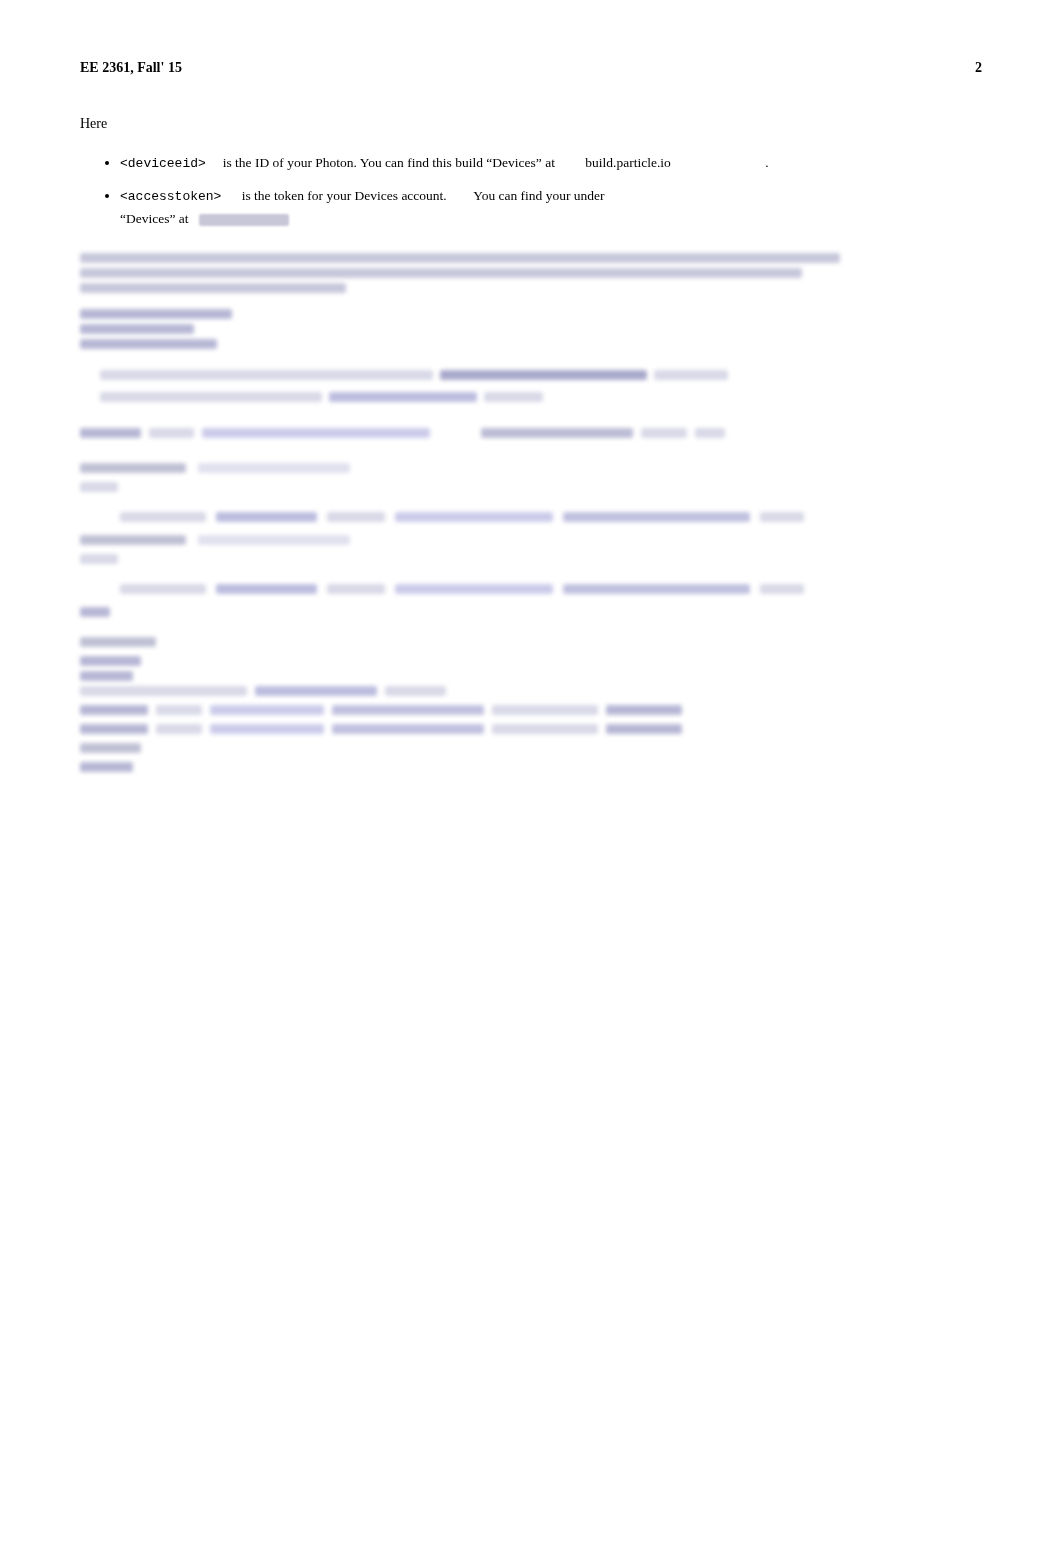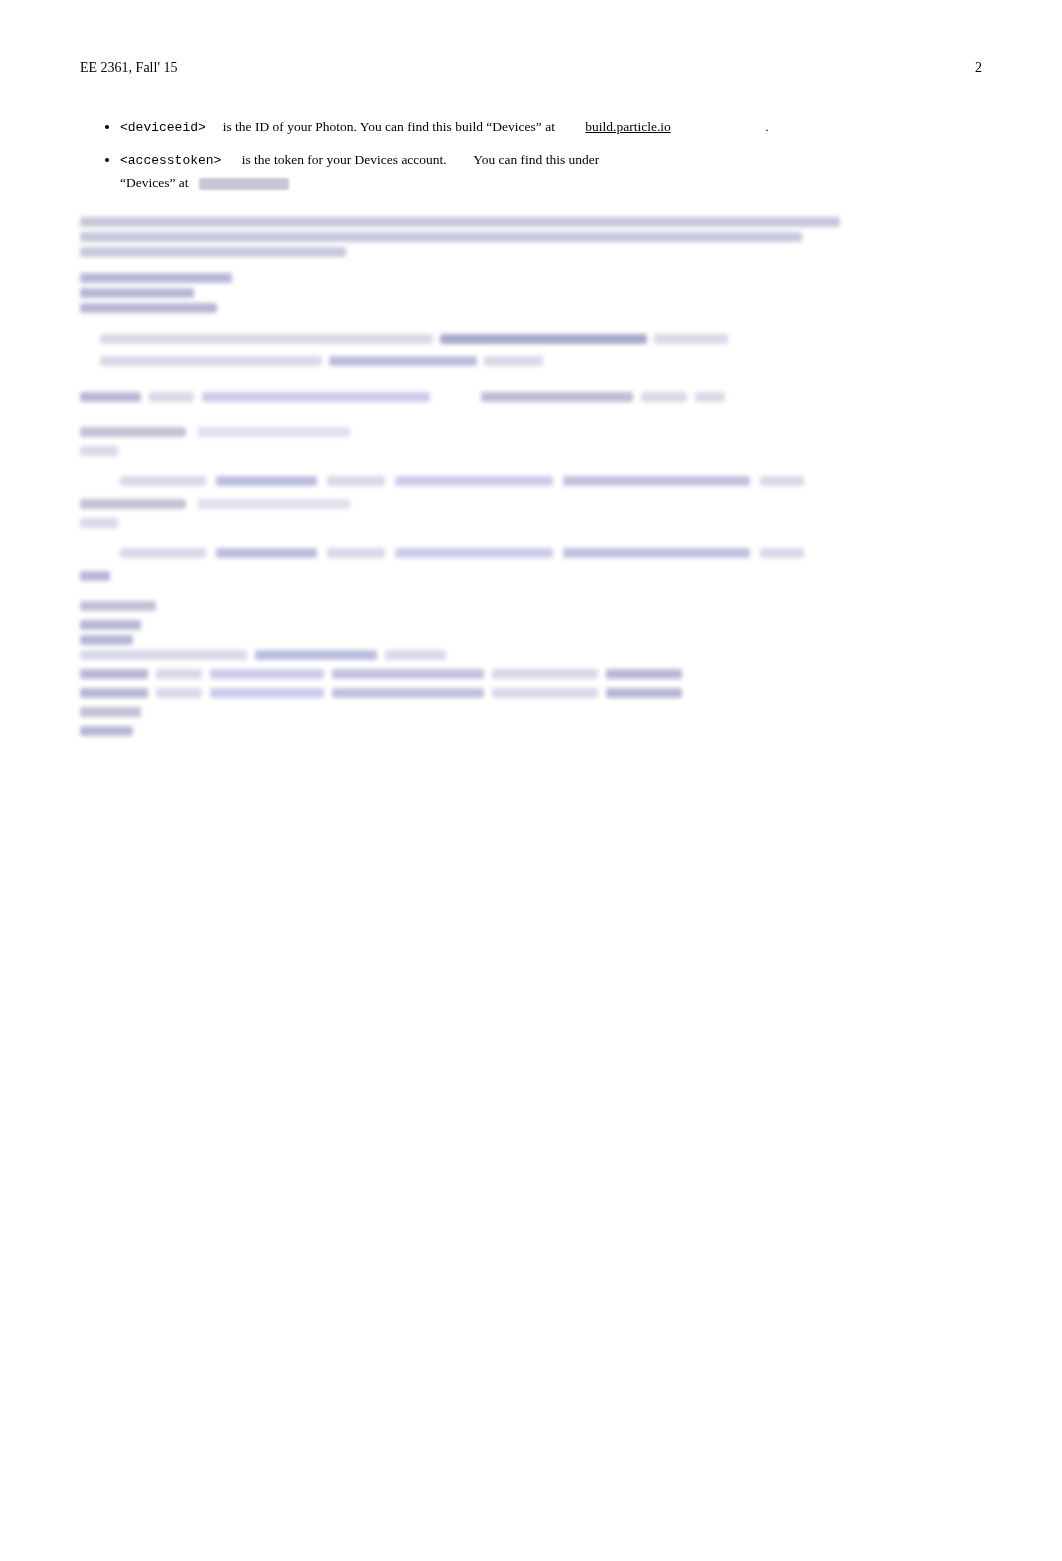--- a/index.html
+++ b/index.html
@@ -16,20 +16,21 @@
       font-size: 14px;
       color: #000000;
       padding: 60px 80px;
     }
 
     .page-header {
       display: flex;
       justify-content: space-between;
       align-items: flex-start;
       margin-bottom: 40px;
+      font-weight: bold;
     }
 
     .section-here {
       margin-bottom: 20px;
       font-size: 14px;
     }
 
     .bullet-list {
       list-style: disc;
       padding-left: 40px;
@@ -105,35 +106,38 @@
   </style>
 </head>
 <body>
 
 <div class="page-header">
   <span>EE 2361, Fall' 15</span>
   <span>2</span>
 </div>
 
 <div class="main-content">
+  <div class="section-here">
+    <p>Here</p>
+  </div>
 
   <ul class="bullet-list">
     <li>
       <span class="code-tag">&lt;deviceeid&gt;</span>
       &nbsp;&nbsp;&nbsp; <span>is the ID of your Photon. You can find this build “Devices” at</span>
       &nbsp;&nbsp;&nbsp;&nbsp;&nbsp;&nbsp;&nbsp;
-      <span style="text-decoration:underline;">build.particle.io</span>
+      <span style="">build.particle.io</span>
       &nbsp;&nbsp;&nbsp;&nbsp;&nbsp;&nbsp;&nbsp;&nbsp;&nbsp;&nbsp;&nbsp;&nbsp;&nbsp;&nbsp;&nbsp;&nbsp;&nbsp;&nbsp;&nbsp;&nbsp;&nbsp;&nbsp;&nbsp;&nbsp;&nbsp;&nbsp;&nbsp;.
     </li>
     <li>
       <span class="code-tag">&lt;accesstoken&gt;</span>
       &nbsp;&nbsp;&nbsp;&nbsp;
       <span>is the token for your Devices account.</span>
       &nbsp;&nbsp;&nbsp;&nbsp;&nbsp;&nbsp;
-      <span>You can find this under</span>
+      <span>You can find your under</span>
       <br>
       <span>“Devices” at</span>
       &nbsp;
       <span class="redacted-box"></span>
     </li>
   </ul>
 
   <div class="blurred-intro">
     <div class="blurred-intro-line w100"></div>
     <div class="blurred-intro-line w95"></div>

